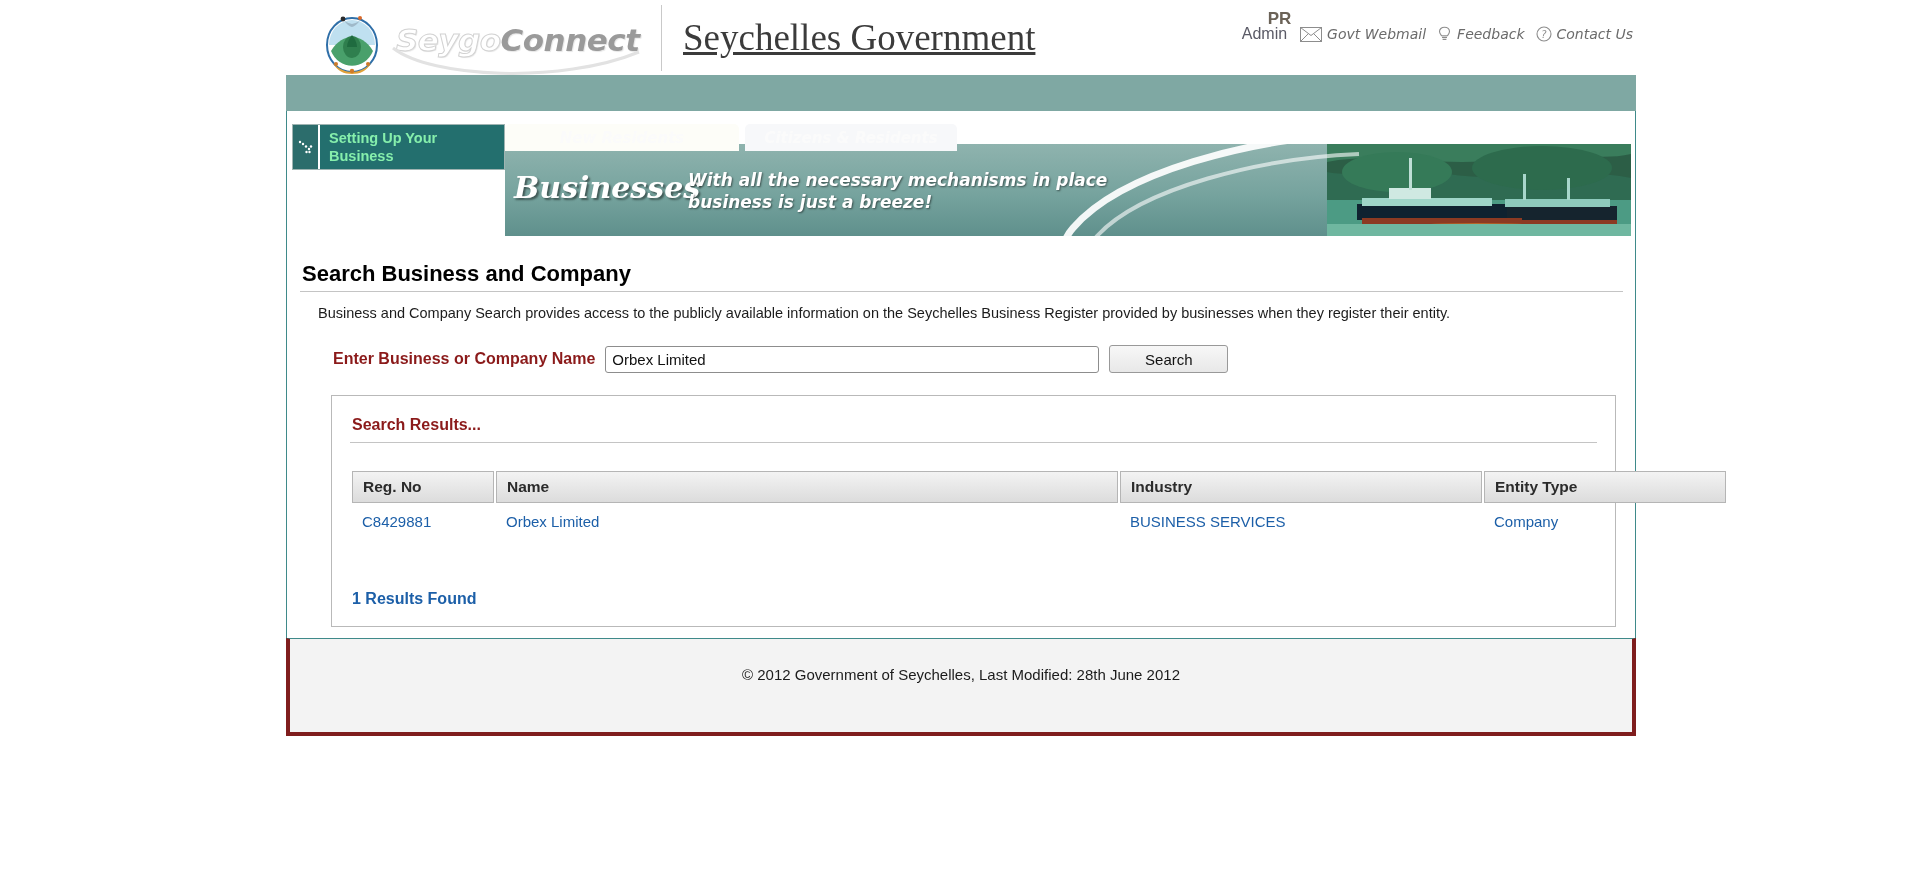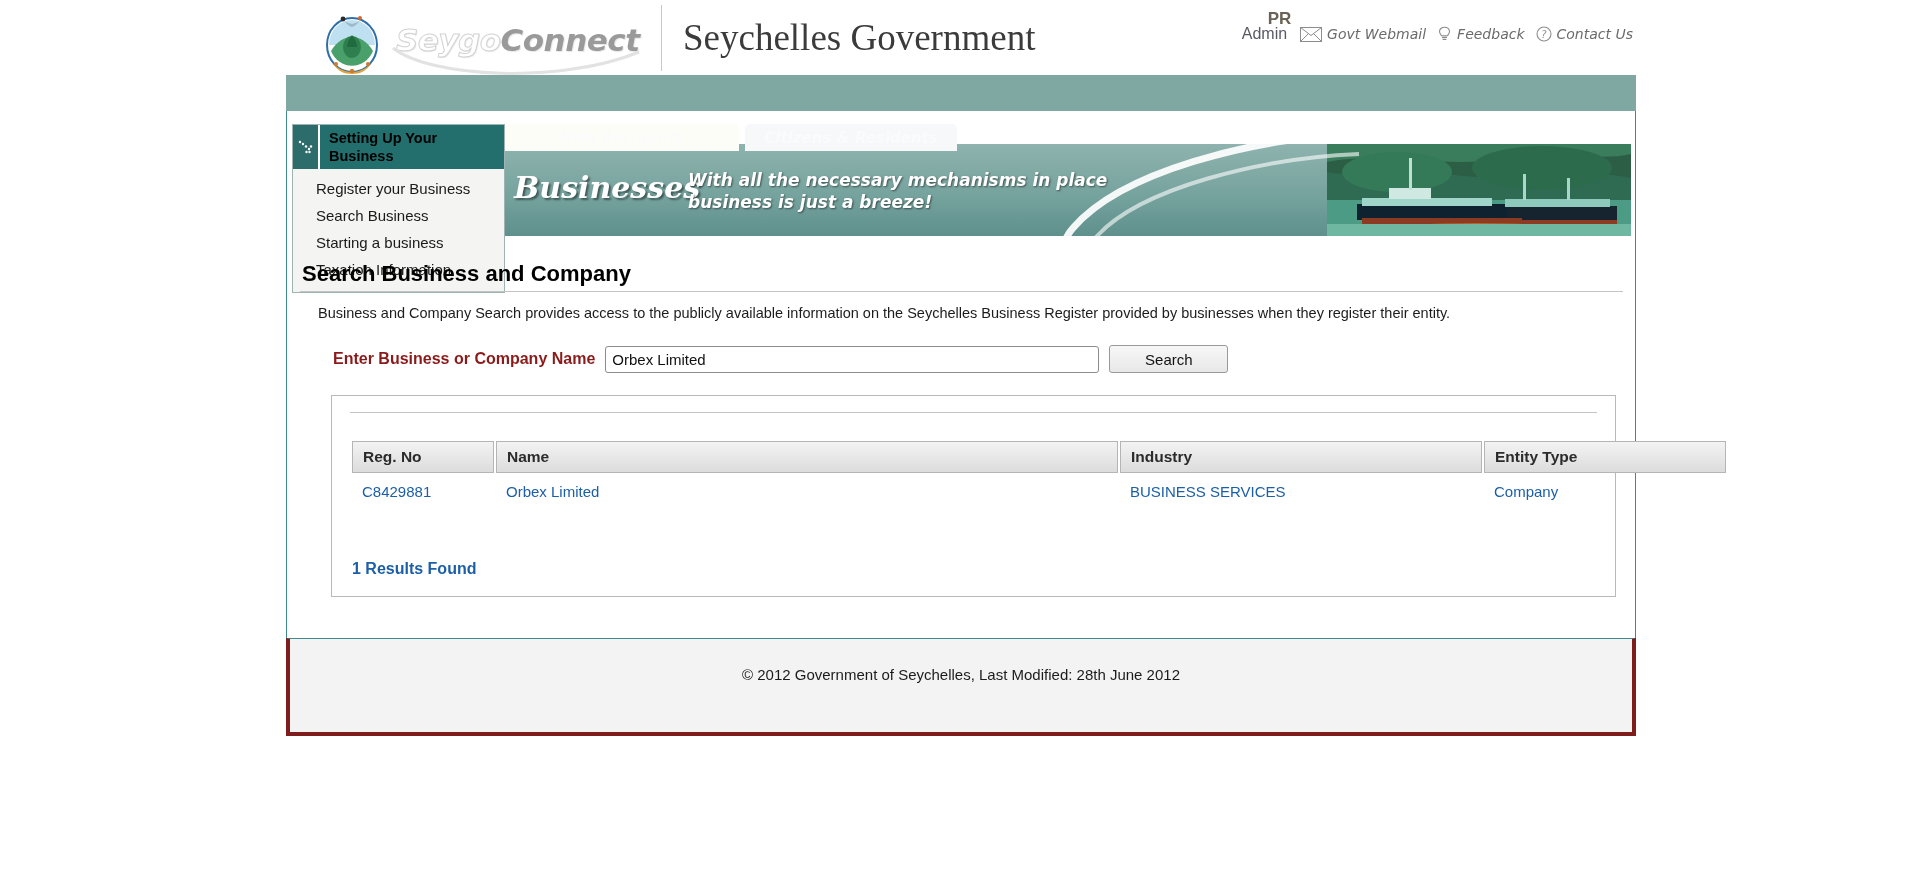--- a/index.html
+++ b/index.html
@@ -70,20 +70,21 @@
     background: #c9c9c9;
   }
   .gov-title {
     position: absolute;
     left: 397px;
     top: 16px;
     font-family: "Liberation Serif", serif;
     font-size: 37px;
     color: #3b3b3b;
     white-space: nowrap;
+    text-decoration: underline;
   }
 
   
   .topnav {
     position: absolute;
     right: 3px;
     top: 26px;
     display: flex;
     align-items: flex-end;
     gap: 11px;
@@ -154,21 +155,21 @@
   .sidebar-head-icon {
     width: 25px;
     background: #2c6d6c;
     border-right: 2px solid #ffffff;
     display: flex;
     align-items: center;
     justify-content: center;
   }
   .sidebar-head-title {
     flex: 1;
-    color: #000000;
+    color: #86efac;
     font-weight: bold;
     font-size: 14.5px;
     line-height: 1.25;
     padding: 4px 6px 4px 9px;
   }
   .sidebar-list { padding: 6px 0 9px 0; }
   .sidebar-item {
     display: block;
     padding: 5px 6px 5px 23px;
     font-size: 15px;
@@ -484,34 +485,20 @@
             <circle cx="3" cy="3" r="1.2" fill="#ffffff"></circle>
             <circle cx="6" cy="5" r="1.2" fill="#ffffff"></circle>
             <circle cx="9" cy="7.5" r="1.2" fill="#ffffff"></circle>
             <circle cx="12" cy="10" r="1.2" fill="#ffffff"></circle>
             <circle cx="12.5" cy="13" r="1.2" fill="#ffffff"></circle>
             <circle cx="9.5" cy="13" r="1.2" fill="#ffffff"></circle>
             <circle cx="14" cy="7.5" r="1.2" fill="#ffffff"></circle>
           </svg>
         </div>
         <div class="sidebar-head-title">Setting Up Your Business</div>
-      </div>
-      <div class="sidebar-list">
-        <a class="sidebar-item">
-          <span>Register your Business</span>
-        </a>
-        <a class="sidebar-item">
-          <span>Search Business</span>
-        </a>
-        <a class="sidebar-item">
-          <span>Starting a business</span>
-        </a>
-        <a class="sidebar-item">
-          <span>Taxation Information</span>
-        </a>
       </div>
     </div>
 
     <div class="banner">
       <div class="banner-tabs">
         <div class="banner-tab t1">
           <span>New Residents</span>
         </div>
         <div class="banner-tab t2">
           <span>Citizens &amp; Residents</span>
@@ -560,20 +547,21 @@
       <div class="title-rule"></div>
       <div class="content-desc">Business and Company Search provides access to the publicly available information on the Seychelles Business Register provided by businesses when they register their entity.</div>
 
       <div class="search-row">
         <div class="search-label">Enter Business or Company Name</div>
         <input class="search-input" type="text" value="Orbex Limited" style="">
         <button class="search-button">Search</button>
       </div>
 
       <div class="results-panel">
+        <div class="results-title">Search Results...</div>
         <div class="results-rule"></div>
 
         <table class="results">
           <thead>
             <tr>
               <th class="col-reg">Reg. No</th>
               <th class="col-name">Name</th>
               <th class="col-ind">Industry</th>
               <th class="col-type">Entity Type</th>
             </tr>

